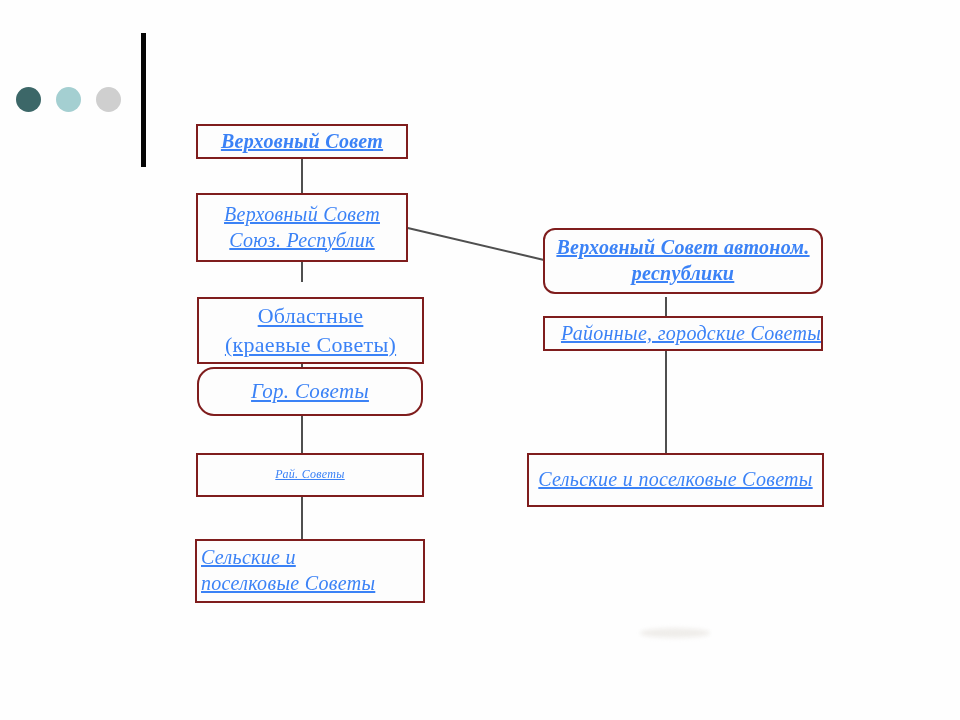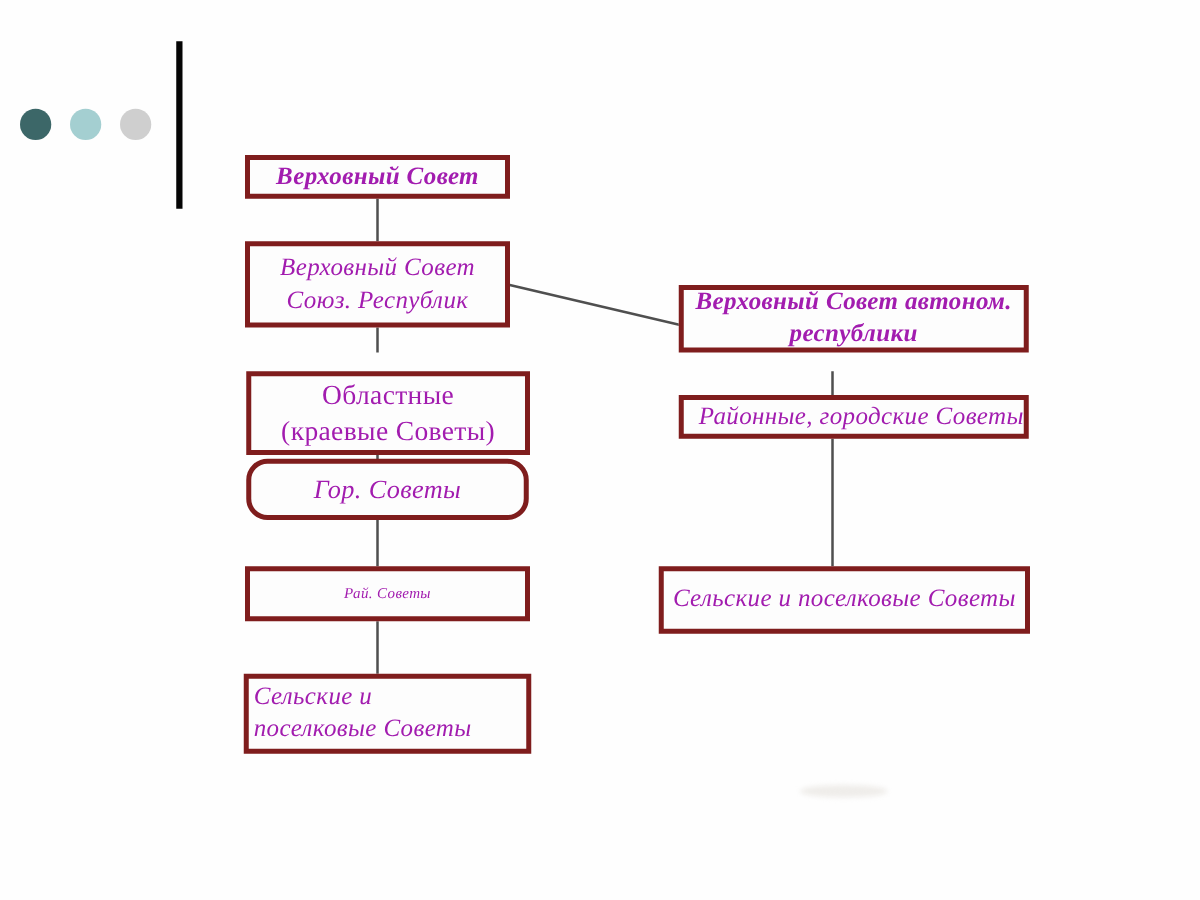--- a/index.html
+++ b/index.html
@@ -34,45 +34,46 @@
     width: 5px;
     height: 134px;
     background: #050505;
   }
 
   
   .node {
     position: absolute;
     box-sizing: border-box;
     background: #fdfdfd;
-    border: 4px solid #7f1d1d;
+    border: 2px solid #7f1d1d;
     display: flex;
     align-items: center;
     justify-content: center;
     text-align: center;
-    color: #a21caf;
+    color: #3b82f6;
+    text-decoration: underline;
   }
   .node .lbl {
     white-space: pre-line;
     line-height: 1.28;
     font-style: italic;
     letter-spacing: 0.3px;
   }
   .node.bold .lbl { font-weight: bold; }
   .node.upright .lbl { font-style: normal; }
   .node.leftalign { justify-content: flex-start; text-align: left; }
   .node.leftalign .lbl { padding-left: 4px; }
 
   #n-supreme   { left: 196px; top: 124px; width: 212px; height: 35px; font-size: 20px; }
   #n-union     { left: 196px; top: 193px; width: 212px; height: 69px; font-size: 20px; }
   #n-oblast    { left: 197px; top: 281px; width: 227px; height: 67px; font-size: 22px; margin-top: 16px; }
   #n-gor       { left: 197px; top: 367px; width: 226px; height: 49px; font-size: 21px; border-radius: 17px; }
   #n-rai       { left: 196px; top: 453px; width: 228px; height: 44px; font-size: 12px; }
   #n-sel-left  { left: 195px; top: 539px; width: 230px; height: 64px; font-size: 20px; }
-  #n-auto      { left: 543px; top: 228px; width: 280px; height: 54px; font-size: 20px; }
+  #n-auto      { left: 543px; top: 228px; width: 280px; height: 66px; font-size: 20px; border-radius: 12px; }
   #n-raion     { left: 543px; top: 316px; width: 280px; height: 35px; font-size: 20px; justify-content: flex-end; }
   #n-sel-right { left: 527px; top: 453px; width: 297px; height: 54px; font-size: 20px; }
 
   
   .conn {
     position: absolute;
     background: #4f4f4f;
   }
   .vline { width: 2px; }
   #e1 { left: 301px; top: 158px; height: 36px; }

